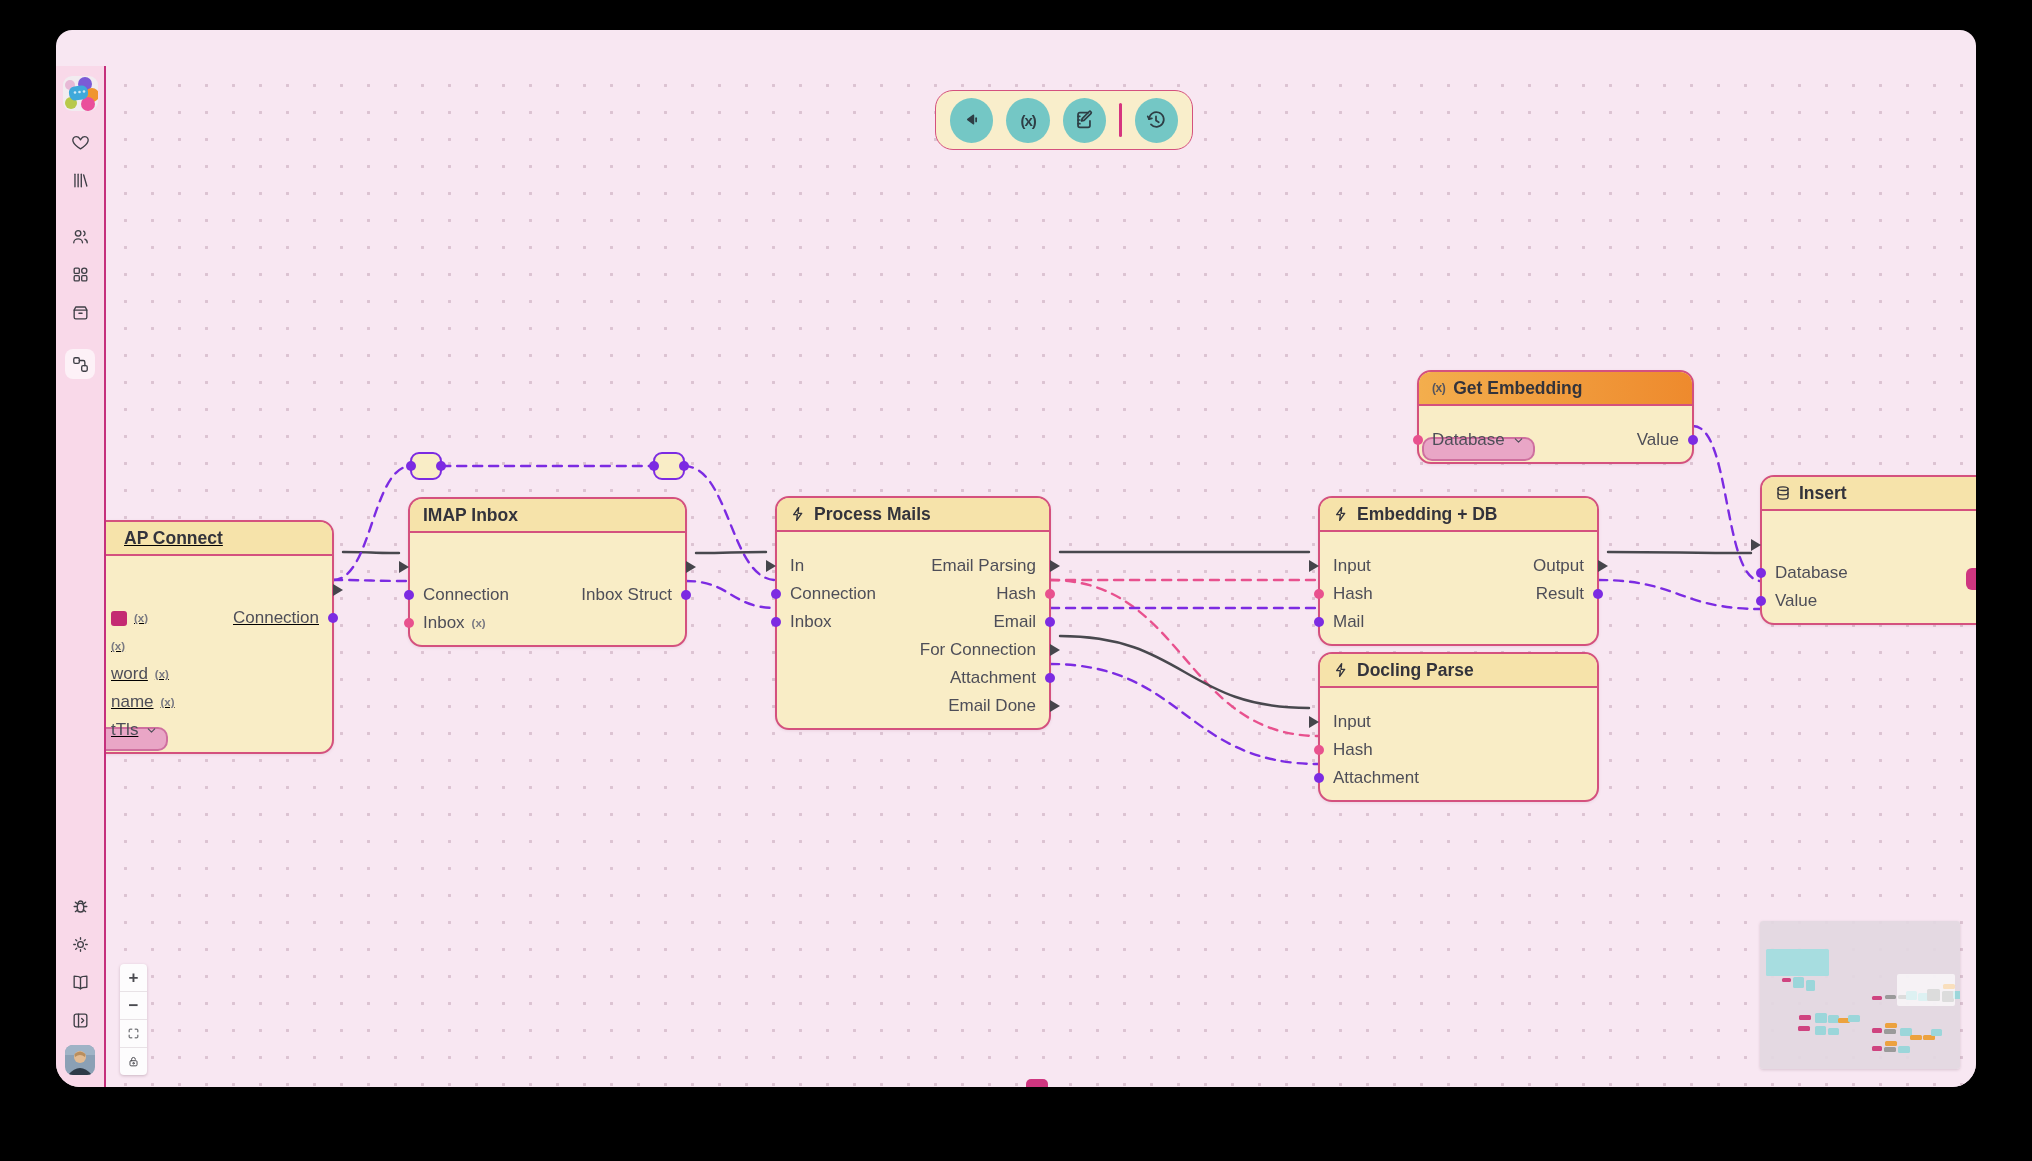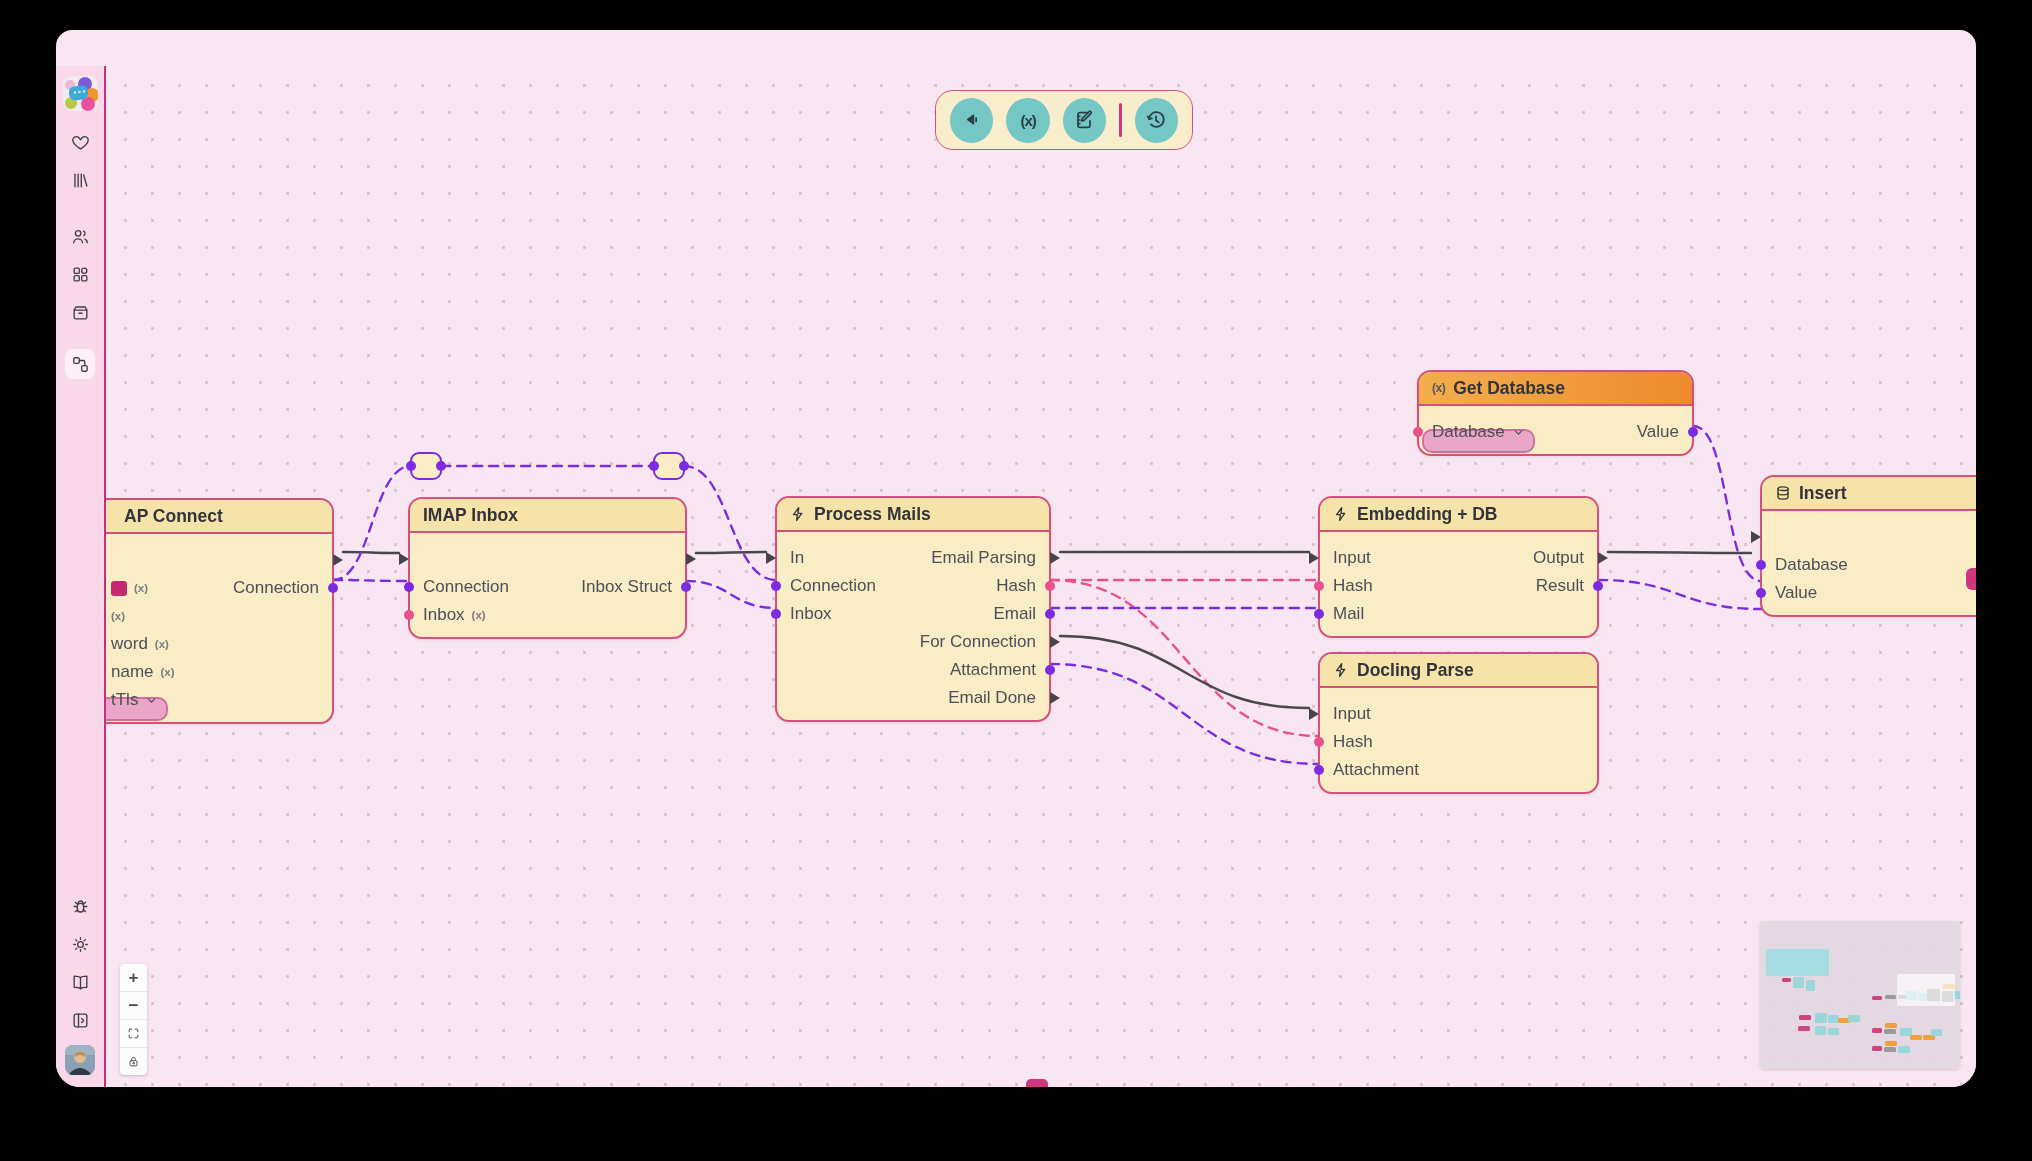--- a/index.html
+++ b/index.html
@@ -32,21 +32,21 @@
   #wires path.wire-pink{stroke:#e8518e;stroke-dasharray:9 7;}
   
   .node{position:absolute;background:#f9edc6;border:2px solid #d4517e;border-radius:14px;z-index:2;
     box-shadow:0 1px 3px rgba(120,40,80,.10);}
   .node-title{height:32px;display:flex;align-items:center;gap:8px;padding:0 13px;
     border-bottom:2px solid #d4517e;border-radius:12px 12px 0 0;background:#f6e3aa;
     font-size:17.5px;font-weight:bold;color:#33333b;}
   .node-title.orange{background:linear-gradient(90deg,#f3ae4d,#ee8a2d);}
   .node-title svg{width:16px;height:16px;stroke:#33333b;fill:none;stroke-width:2;stroke-linecap:round;stroke-linejoin:round;}
   .var-glyph{font-size:12px;font-weight:bold;color:#55555e;letter-spacing:-0.5px;}
-  .node-body{padding:12px 0 8px;}
+  .node-body{padding:12px 0 8px;margin-top:8px;}
   .nrow{height:28px;position:relative;display:flex;align-items:center;justify-content:space-between;
     padding:0 13px;font-size:17px;color:#4e4e58;}
   .cell-left,.cell-right{display:flex;align-items:center;gap:7px;position:relative;}
   .cell-right{margin-left:auto;}
   .row-var{font-size:11.5px;font-weight:bold;color:#7a7a82;}
   .pin{position:absolute;top:50%;transform:translateY(-50%);z-index:3;}
   .pin-dot{width:10px;height:10px;border-radius:50%;}
   .pin.in.pin-dot{left:-6px;} .pin.out.pin-dot{right:-6px;}
   .pin-exec{width:0;height:0;border-top:6.5px solid transparent;border-bottom:6.5px solid transparent;border-left:10px solid #45454b;}
   .pin.in.pin-exec{left:-11px;} .pin.out.pin-exec{right:-11px;}
@@ -329,21 +329,21 @@
         <div class="mm-block" style="left: 163px; top: 114px; width: 12px; height: 5px; background: rgb(236, 162, 63);"></div>
         <div class="mm-block" style="left: 171px; top: 108px; width: 11px; height: 7px; background: rgb(155, 214, 218);"></div>
         <div class="mm-block" style="left: 112px; top: 125px; width: 10px; height: 5px; background: rgb(207, 68, 128);"></div>
         <div class="mm-block" style="left: 125px; top: 120px; width: 12px; height: 5px; background: rgb(236, 162, 63);"></div>
         <div class="mm-block" style="left: 124px; top: 126px; width: 12px; height: 5px; background: rgb(154, 154, 154);"></div>
         <div class="mm-block" style="left: 138px; top: 125px; width: 12px; height: 7px; background: rgb(155, 214, 218);"></div>
         <div class="mm-view" style="left: 137px; top: 53px; width: 58px; height: 32px;"></div>
       </div>
     <div class="bottom-tab" id="bottom-tab" style="left: 922px; top: 1013px; width: 22px; height: 8px;"></div>
     <div class="edge-chip" id="edge-chip" style="left: 1862px; top: 502px; width: 10px; height: 22px;"></div>
-  <div class="node clipped-left" style="left: -88px; top: 432px; width: 314px;">
+  <div class="node clipped-left" style="left: -88px; top: 454px; width: 314px; text-decoration: underline;">
         <div class="node-title">
           <span>AP Connect</span>
         </div>
         <div class="node-body">
           <div class="nrow">
             <span class="cell-right"></span>
             <span class="pin out pin-exec"></span>
           </div>
           <div class="nrow">
             <span class="cell-left">
@@ -479,21 +479,21 @@
             <span class="cell-right">
               <span>Email Done</span>
             </span>
             <span class="pin out pin-exec"></span>
           </div>
         </div>
       </div>
       <div class="node" style="left: 1313px; top: 304px; width: 273px;">
         <div class="node-title orange">
           <span class="var-glyph" style="display: flex;">(x)</span>
-          <span>Get Database</span>
+          <span>Get Embedding</span>
         </div>
         <div class="node-body">
           <div class="nrow">
             <span class="cell-left">
               <span>Database</span>
               <span class="chev">
                 <svg viewBox="0 0 24 24">
                   <path d="M6 9l6 6 6-6"></path>
                 </svg>
               </span>

